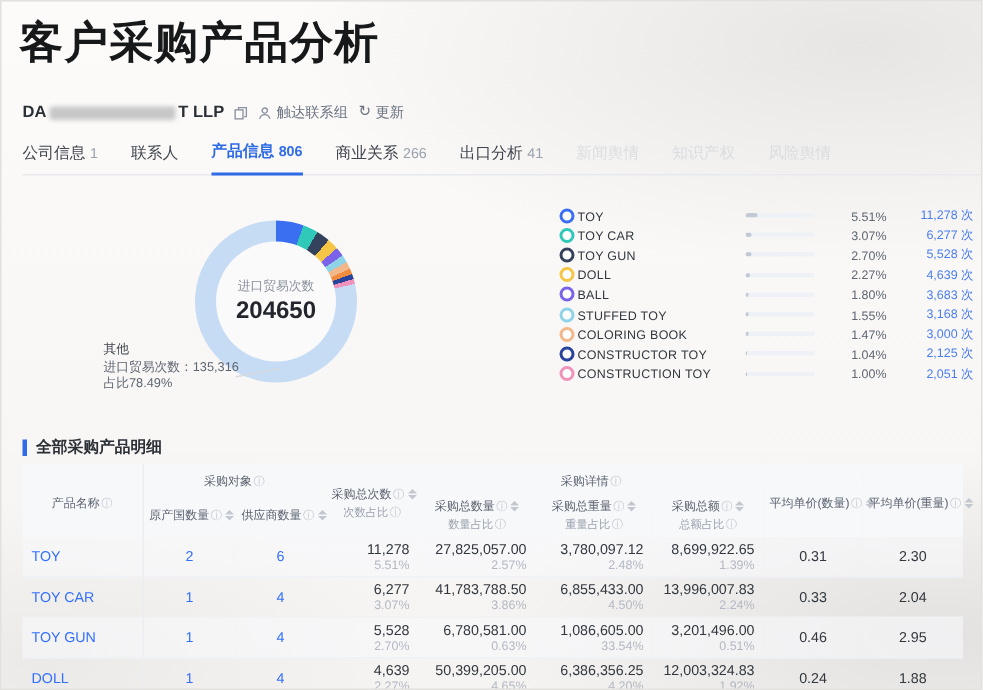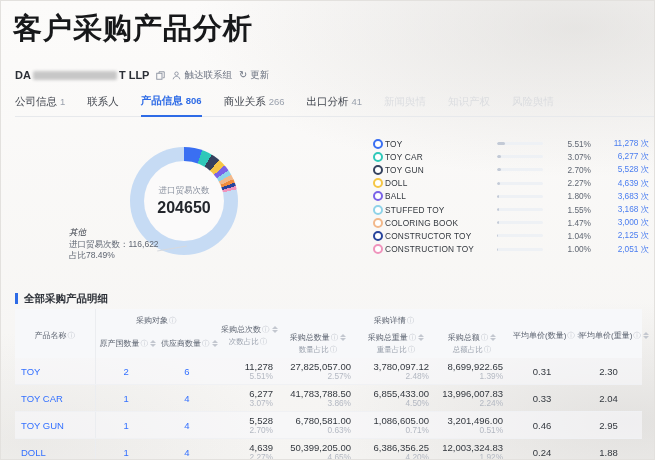--- a/index.html
+++ b/index.html
@@ -47,21 +47,21 @@
   
   .chart-area{position:absolute;left:0;top:116px;width:655px;height:172px;}
   .donut{position:absolute;left:129px;top:30px;width:108px;height:108px;border-radius:50%;}
   .donut-hole{
     position:absolute;left:14px;top:14px;width:80px;height:80px;border-radius:50%;
     background:#fbfafa;display:flex;flex-direction:column;align-items:center;justify-content:center;gap:2px;
   }
   .donut-center-label{font-size:8.5px;color:#8a919f;}
   .donut-center-value{font-size:16px;font-weight:bold;color:#23262c;}
   .chart-tooltip{position:absolute;left:68px;top:110px;font-size:8.5px;color:#5f6672;line-height:11.5px;}
-  .chart-tooltip .tt-name{color:#40454e;font-style:italic;}
+  .chart-tooltip .tt-name{color:#40454e;}
   .leader-line{position:absolute;left:156px;top:131px;width:30px;height:1px;background:#d6d9de;transform:rotate(-10deg);}
   
   .legend{position:absolute;left:372px;top:20px;width:276px;}
   .legend-row{display:grid;grid-template-columns:12px 112px 50px 44px 58px;align-items:center;height:13.2px;cursor:pointer;}
   .legend-dot{width:6px;height:6px;border-radius:50%;border:2px solid #999;background:#fff;}
   .legend-label{font-size:8.3px;color:#33383f;letter-spacing:.2px;}
   .legend-bar{width:46px;height:3px;background:#eef1f5;border-radius:2px;position:relative;overflow:hidden;}
   .legend-bar i{position:absolute;left:0;top:0;bottom:0;background:#c3cad6;border-radius:2px;}
   .legend-pct{font-size:8.3px;color:#5f6672;text-align:right;}
   .legend-count{font-size:8.3px;color:#4a7df0;text-align:right;}
@@ -166,21 +166,21 @@
   <div class="chart-area">
     <div class="donut" id="donut" style="background: conic-gradient(rgb(58, 111, 242) 0deg, rgb(58, 111, 242) 19.836deg, rgb(47, 200, 185) 19.836deg, rgb(47, 200, 185) 30.888deg, rgb(53, 66, 94) 30.888deg, rgb(53, 66, 94) 40.608deg, rgb(245, 198, 69) 40.608deg, rgb(245, 198, 69) 48.78deg, rgb(122, 99, 232) 48.78deg, rgb(122, 99, 232) 55.26deg, rgb(143, 211, 232) 55.26deg, rgb(143, 211, 232) 60.84deg, rgb(242, 184, 138) 60.84deg, rgb(242, 184, 138) 66.132deg, rgb(240, 140, 61) 66.132deg, rgb(240, 140, 61) 70.092deg, rgb(39, 67, 155) 70.092deg, rgb(39, 67, 155) 73.836deg, rgb(239, 147, 188) 73.836deg, rgb(239, 147, 188) 77.436deg, rgb(198, 219, 244) 77.436deg, rgb(198, 219, 244) 360deg);">
       <div class="donut-hole">
         <span class="donut-center-label">进口贸易次数</span>
         <span class="donut-center-value">204650</span>
       </div>
     </div>
     <div class="leader-line"></div>
     <div class="chart-tooltip">
       <div class="tt-name">其他</div>
-      <div>进口贸易次数：116,622</div>
+      <div>进口贸易次数：135,316</div>
       <div>占比78.49%</div>
     </div>
     <div class="legend" id="legend">
         <div class="legend-row">
           <span class="legend-dot" style="border-color: rgb(58, 111, 242);"></span>
           <span class="legend-label">TOY</span>
           <span class="legend-bar">
             <i style="width: 16.53%;"></i>
           </span>
           <span class="legend-pct">5.51%</span>
@@ -397,21 +397,21 @@
             <td class="num">
               <span class="main-val">5,528</span>
               <span class="pct">2.70%</span>
             </td>
             <td class="num">
               <span class="main-val">6,780,581.00</span>
               <span class="pct">0.63%</span>
             </td>
             <td class="num">
               <span class="main-val">1,086,605.00</span>
-              <span class="pct">0.71%</span>
+              <span class="pct">33.54%</span>
             </td>
             <td class="num">
               <span class="main-val">3,201,496.00</span>
               <span class="pct">0.51%</span>
             </td>
             <td class="center">0.46</td>
             <td class="center">2.95</td>
           </tr>
           <tr>
             <td class="product-cell div-r">DOLL</td>

